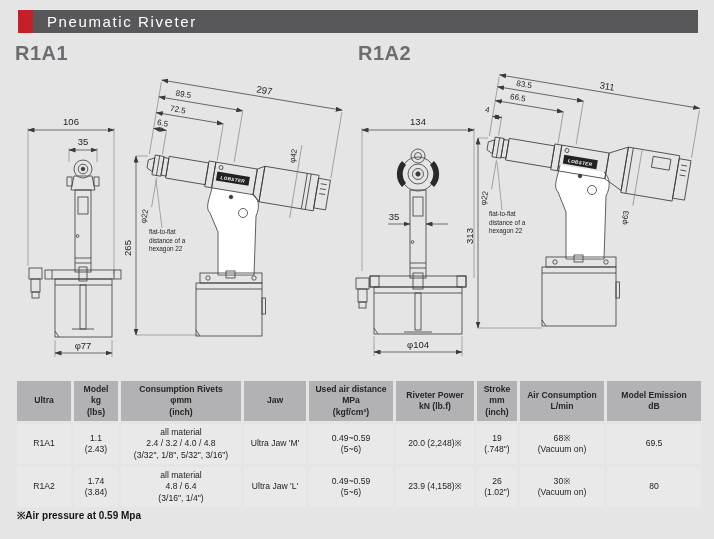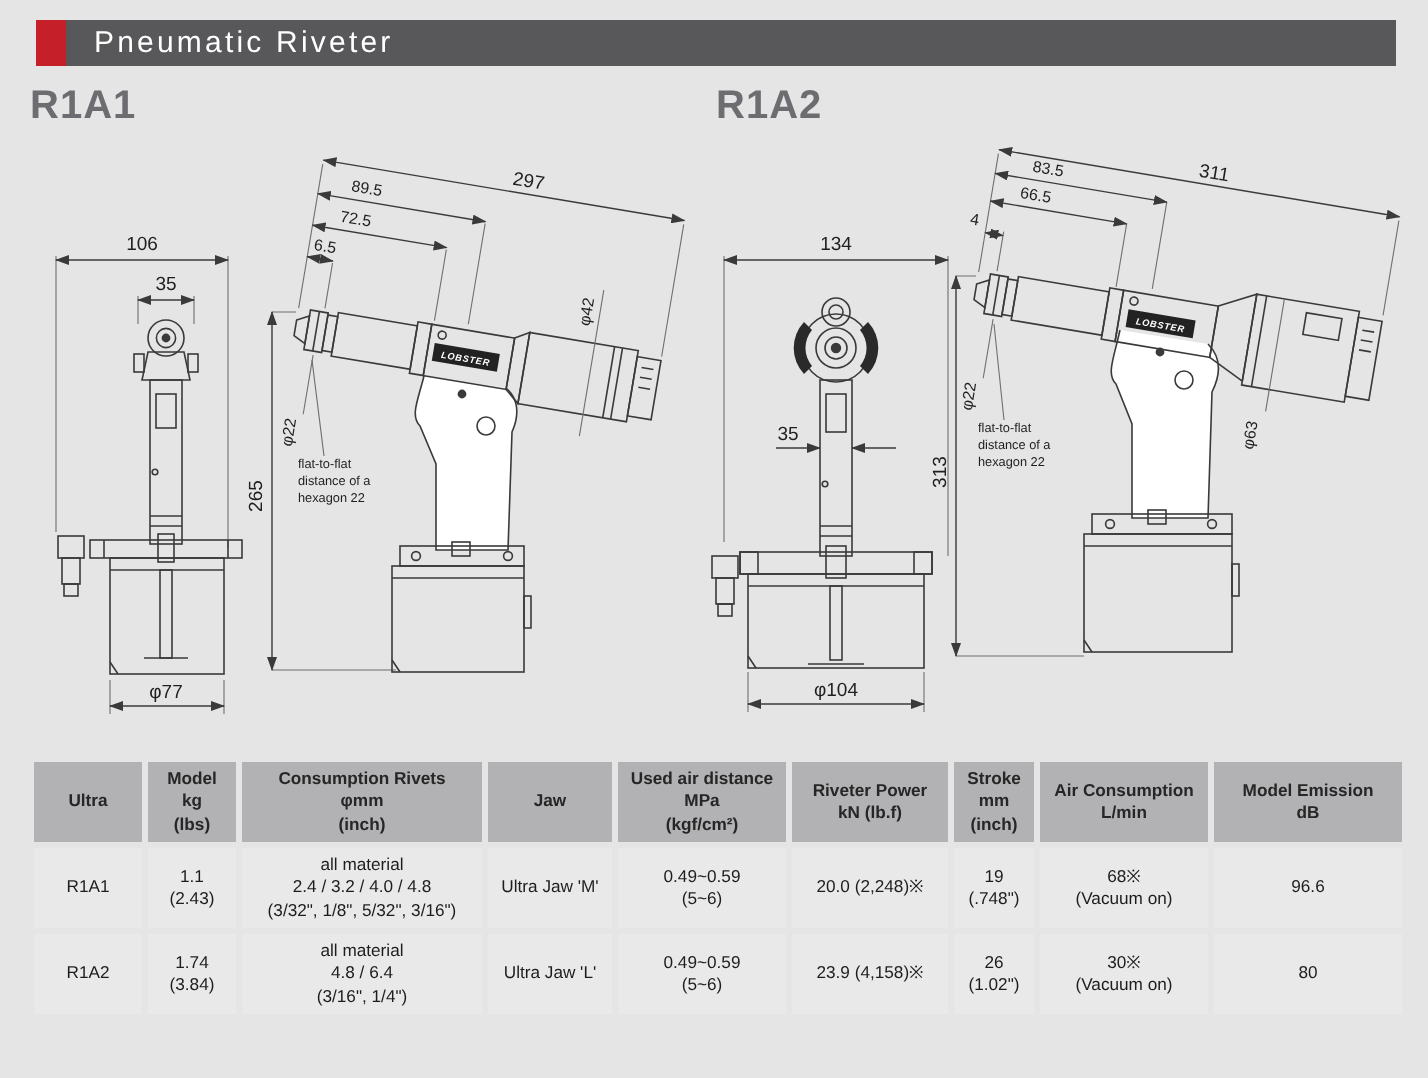--- a/index.html
+++ b/index.html
@@ -289,21 +289,21 @@
 2.4 / 3.2 / 4.0 / 4.8
 (3/32", 1/8", 5/32", 3/16")</td>
         <td class="ml">Ultra Jaw 'M'</td>
         <td class="ml">0.49~0.59
 (5~6)</td>
         <td class="ml">20.0 (2,248)※</td>
         <td class="ml">19
 (.748")</td>
         <td class="ml">68※
 (Vacuum on)</td>
-        <td class="ml">96.6</td>
+        <td class="ml">69.5</td>
       </tr>
       <tr>
         <td class="ml">R1A2</td>
         <td class="ml">1.74
 (3.84)</td>
         <td class="ml">all material
 4.8 / 6.4
 (3/16", 1/4")</td>
         <td class="ml">Ultra Jaw 'L'</td>
         <td class="ml">0.49~0.59
@@ -311,14 +311,15 @@
         <td class="ml">23.9 (4,158)※</td>
         <td class="ml">26
 (1.02")</td>
         <td class="ml">30※
 (Vacuum on)</td>
         <td class="ml">80</td>
       </tr>
     </tbody>
   </table>
 
+  <div class="footnote">※Air pressure at 0.59 Mpa</div>
 
 </div>
 
 </body></html>

